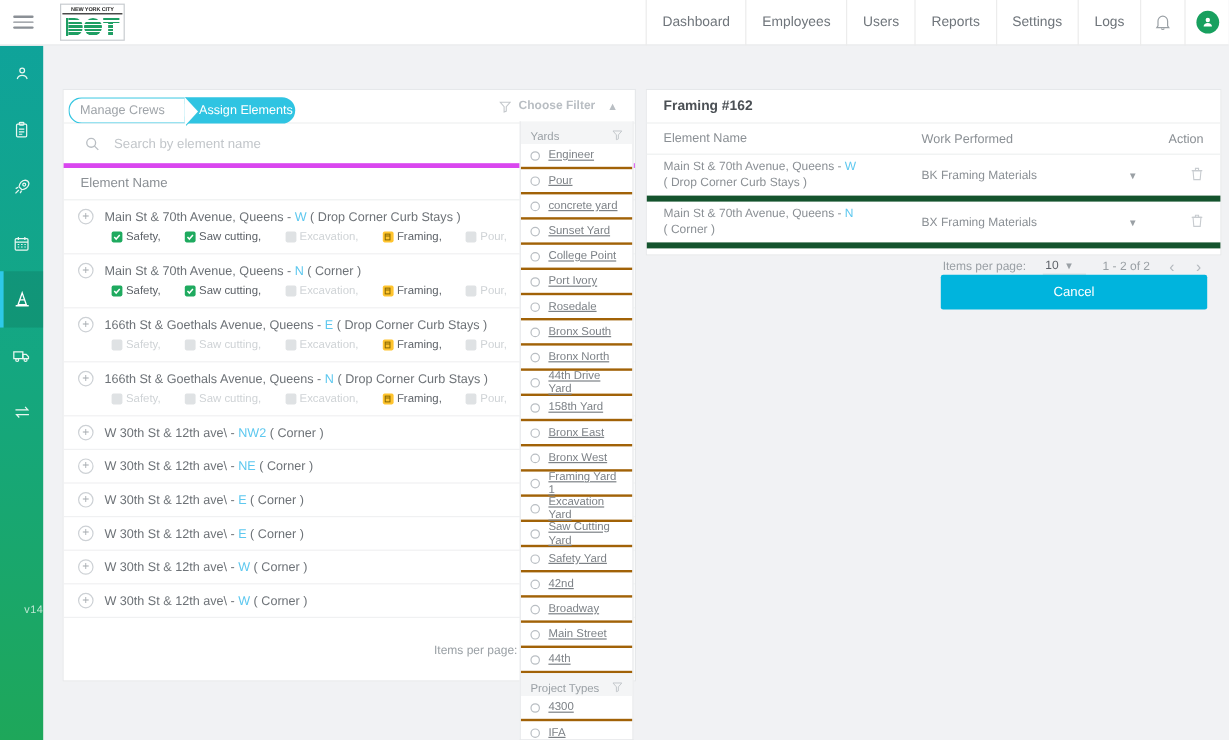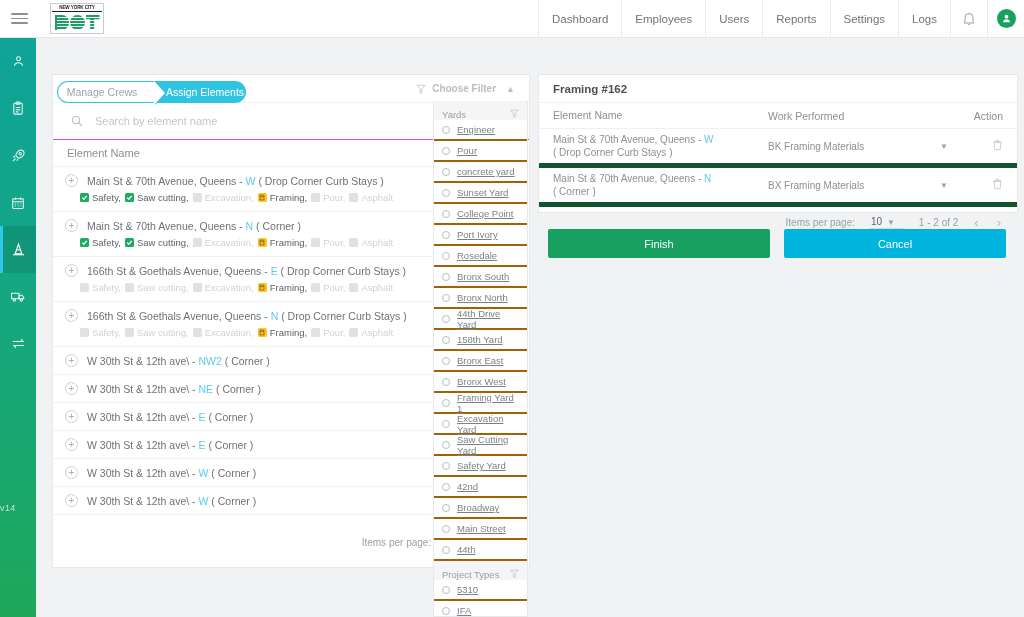--- a/index.html
+++ b/index.html
@@ -71,21 +71,21 @@
   }
   .side-item {
     height:47px; display:flex; align-items:center; justify-content:center;
     cursor:pointer; position:relative;
   }
   .side-item.active { background:rgba(0,0,0,0.10); }
   .side-item.active:before {
     content:""; position:absolute; left:0; top:0; bottom:0; width:3px; background:#2ec9e8;
   }
   .version {
-    position:absolute; bottom:104px; left:0; width:36px; text-align:left;
+    position:absolute; bottom:104px; left:0; width:36px; text-align:right;
     color:#bfe7d3; font-size:9px; letter-spacing:0.4px;
   }
 
   
   .crumbs { position:absolute; left:57px; top:45px; display:flex; height:22px; z-index:10; }
   .crumb {
     height:22px; display:flex; align-items:center; justify-content:center;
     font-size:10.5px; position:relative; cursor:pointer;margin-top:36px;
   }
   .crumb-1 {
@@ -117,39 +117,39 @@
     border-bottom:1px solid #eef0f1; font-size:11.5px; color:#4b5055; font-weight:bold;
   }
   .choose-filter {
     margin-left:auto; display:flex; align-items:center; gap:6px;
     color:#b9bec3; font-size:10px; cursor:pointer;
   }
   .chev { color:#b9bec3; font-size:9px; margin-left:10px; cursor:pointer; }
 
   .search-row {
     height:37px; display:flex; align-items:center; gap:12px; padding:0 18px;
-    border-bottom:1px solid #d946ef;
+    border-bottom:4px solid #d946ef;
   }
   .search-ph { color:#c2c6ca; font-size:11px; }
 
   .col-head {
     height:27px; display:flex; align-items:center; padding:0 14px;
     color:#8a8f94; font-size:11px; border-bottom:1px solid #eef0f1;
   }
 
   .el-row { border-bottom:1px solid #f0f1f2; padding:7px 14px 7px 12px; }
   .el-line { display:flex; align-items:center; gap:9px; }
   .plus {
     width:13px; height:13px; border:1px solid #cdd1d5; border-radius:50%;
     display:flex; align-items:center; justify-content:center;
     color:#a9aeb3; font-size:10px; line-height:1; flex:none; cursor:pointer;
   }
   .el-name { font-size:10.5px; color:#6d7277; white-space:nowrap; }
   .dir { color:#5ec8ef; }
-  .tags { display:flex; align-items:center; gap:4px; margin:5px 0 1px 15px; flex-wrap:nowrap; }
+  .tags { display:flex; align-items:center; gap:20px; margin:5px 0 1px 28px; flex-wrap:nowrap; }
   .tag { display:flex; align-items:center; gap:3px; font-size:9.5px; white-space:nowrap; }
   .box { width:9px; height:9px; border-radius:1.5px; flex:none;
          display:flex; align-items:center; justify-content:center; }
   .box.on  { background:#1faa5f; }
   .box.off { background:#dfe2e4; }
   .box.warn{ background:#ffc42e; }
   .tag.on   { color:#5d6268; }
   .tag.off  { color:#cfd3d6; }
   .tag.warn { color:#5d6268; }
   .ck { display:block; }
@@ -561,21 +561,21 @@
           <span>44th</span>
         </div>
         <div class="fp-group">
           <span>Project Types</span>
           <span class="fi"><svg width="9" height="9" viewBox="0 0 11 11" fill="none" stroke="#c3c7cb" stroke-width="1">
               <path d="M1 1.4h9l-3.5 4v4l-2 1v-5z"></path>
             </svg></span>
         </div>
         <div class="fp-item">
           <span class="radio"></span>
-          <span>5310</span>
+          <span>4300</span>
         </div>
         <div class="fp-item">
           <span class="radio"></span>
           <span>IFA</span>
         </div>
       </div>
   </div>
 
   <div class="card right-card">
     <div class="card-head">Framing #162</div>
@@ -617,16 +617,15 @@
       <span class="ipp-val">
         <span>10</span>
         <span class="caret">▼</span>
       </span>
       <span>1 - 2 of 2</span>
       <span class="pg-btn">‹</span>
       <span class="pg-btn">›</span>
     </div>
   </div>
 
-  <div class="btn btn-finish">Finish</div>
   <div class="btn btn-cancel">Cancel</div>
 
 </div>
 
 </body></html>

